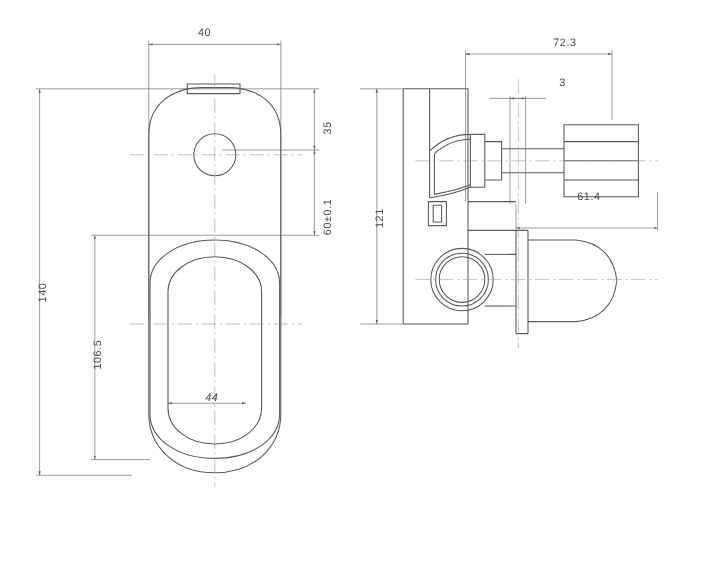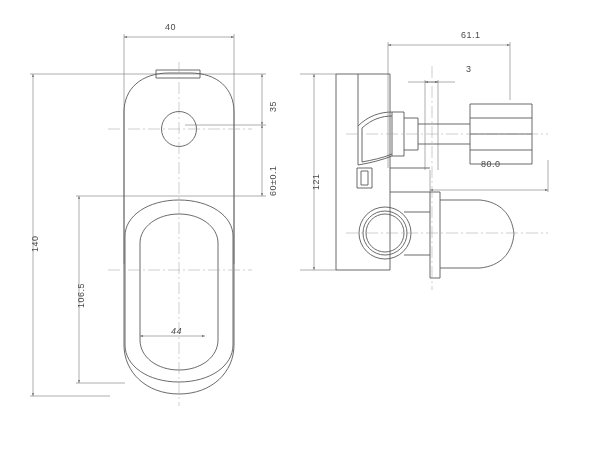--- a/index.html
+++ b/index.html
@@ -176,19 +176,19 @@
 <div class="dim-text rot" style="left:268px;top:112px;">35</div>
 
 <div class="dim-text rot" style="left:268px;top:196px;">60±0.1</div>
 
 <div class="dim-text rot" style="left:30px;top:252px;">140</div>
 
 <div class="dim-text rot" style="left:76px;top:308px;">106.5</div>
 
 <div class="dim-text" style="left:171px;top:326px;font-style:italic;">44</div>
 
-<div class="dim-text" style="left:461px;top:30px;">61.1</div>
+<div class="dim-text" style="left:461px;top:30px;">72.3</div>
 
 <div class="dim-text" style="left:466px;top:64px;">3</div>
 
 <div class="dim-text rot" style="left:311px;top:190px;">121</div>
 
-<div class="dim-text" style="left:481px;top:159px;">80.0</div>
+<div class="dim-text" style="left:481px;top:159px;">61.4</div>
 
 </body></html>

